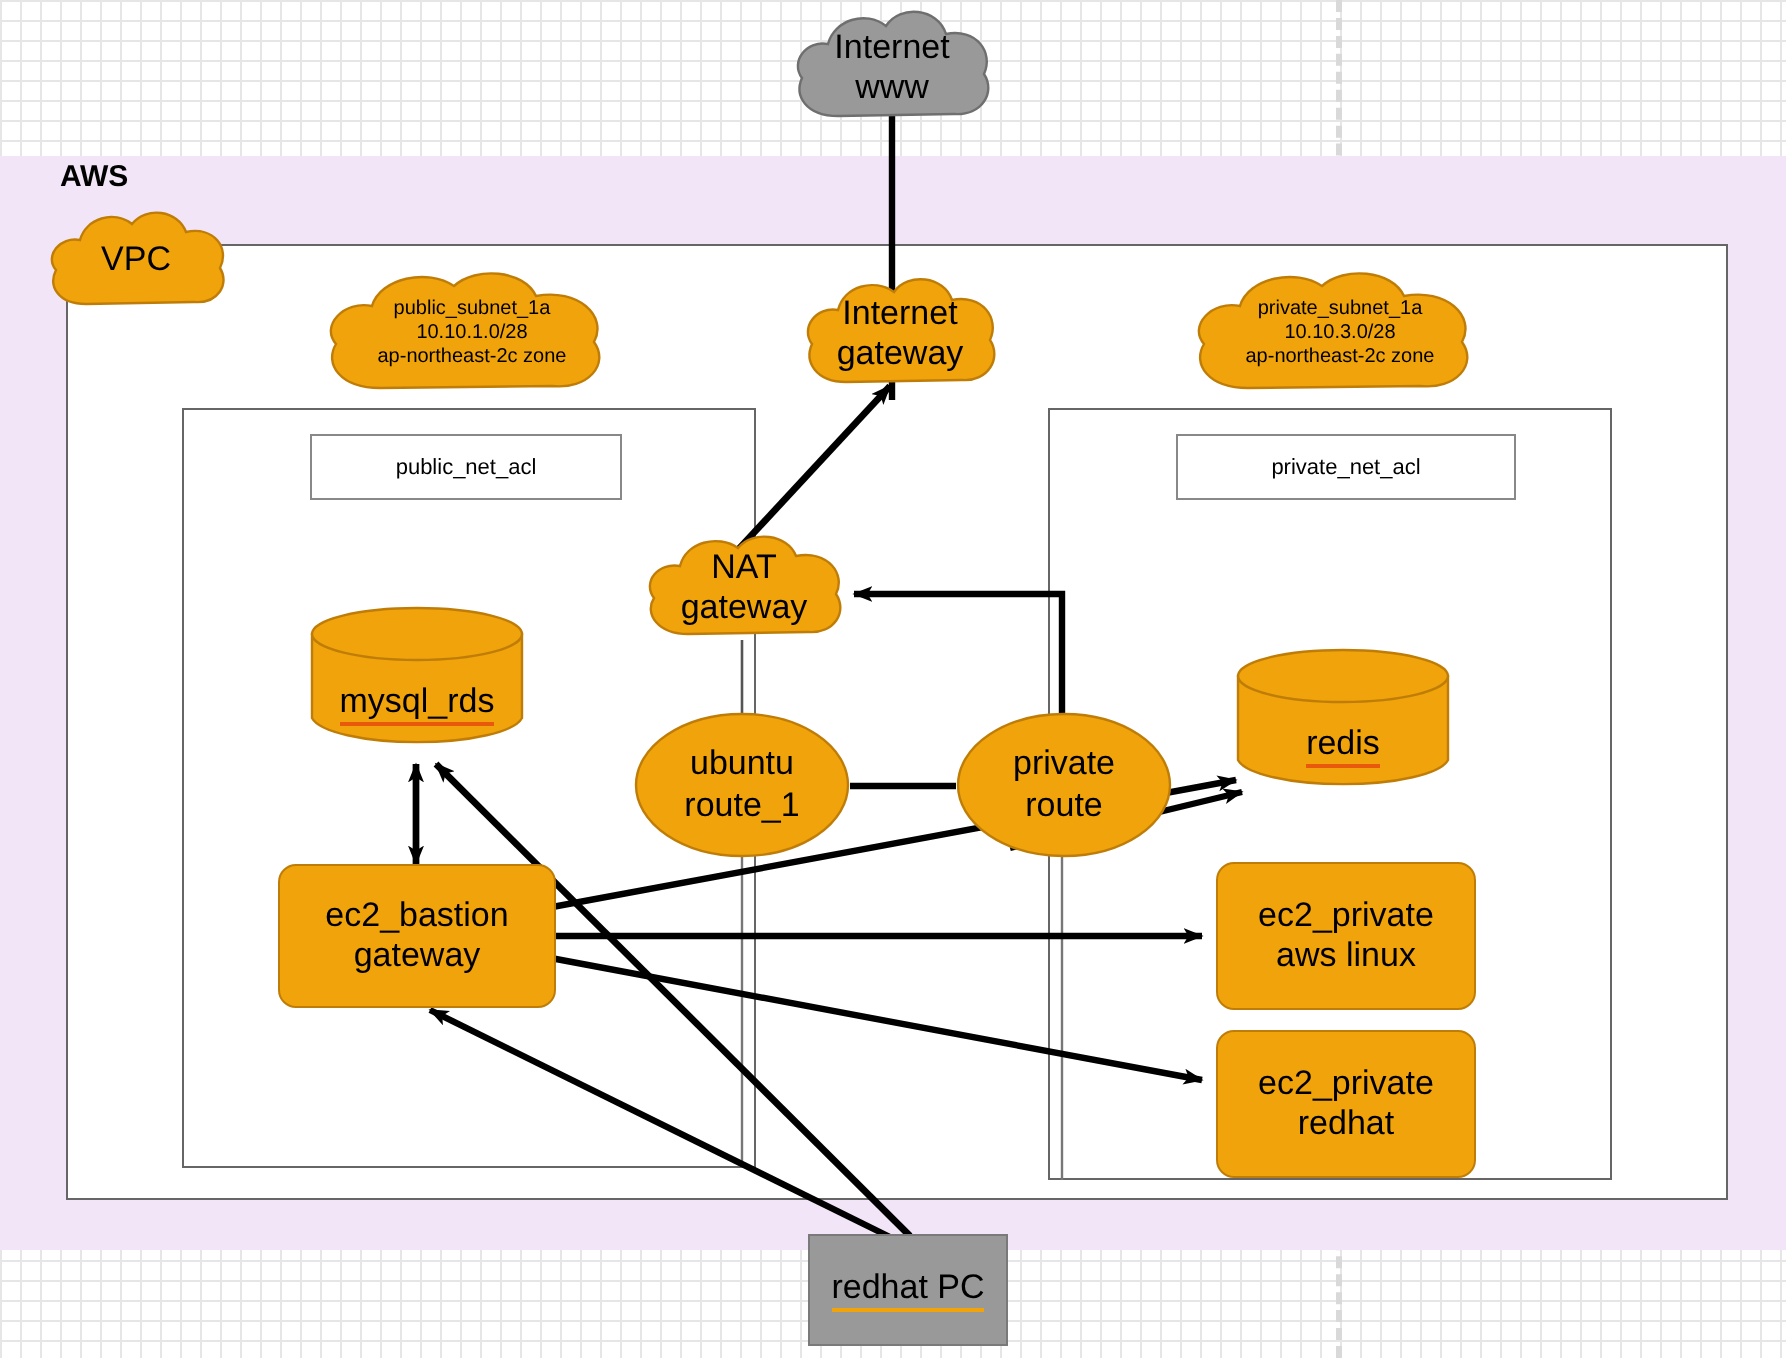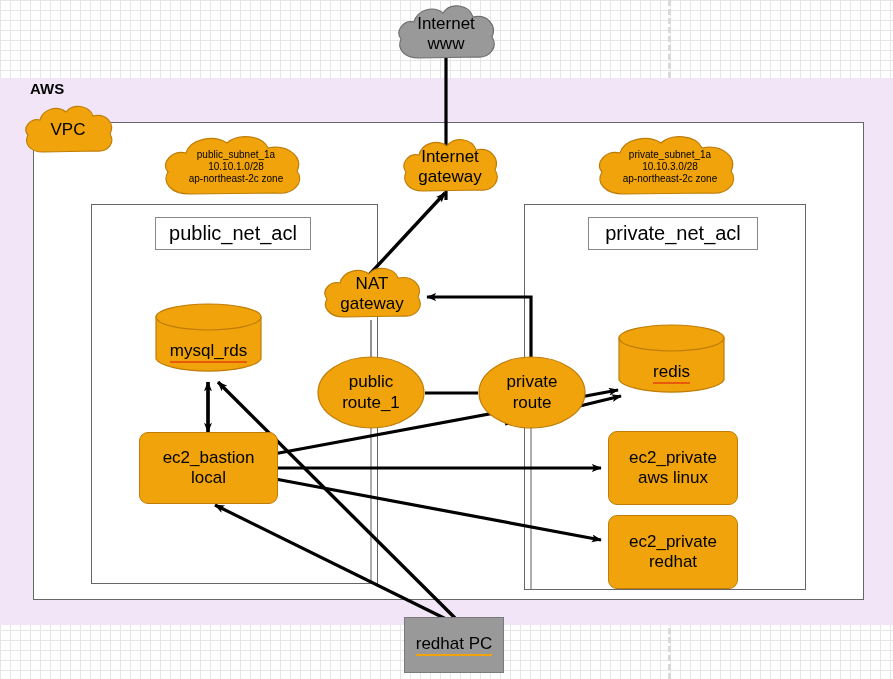--- a/index.html
+++ b/index.html
@@ -35,21 +35,21 @@
     pointer-events:none;white-space:pre-line;
   }
   .aws-region{
     position:absolute;background:#f2e5f7;border:none;
   }
   .aws-title{
     position:absolute;font-weight:bold;font-size:15px;color:#000;
   }
   .plainbox{position:absolute;background:#ffffff;border:1.6px solid #666;box-sizing:border-box;}
   .aclbox{position:absolute;background:#ffffff;border:1.6px solid #888;box-sizing:border-box;
-    display:flex;align-items:center;justify-content:center;font-size:20px;color:#000;}
+    display:flex;align-items:center;justify-content:center;font-size:11px;color:#000;}
   .rect-node{
     position:absolute;background:#f0a30a;border:1.2px solid #bf7d08;border-radius:9px;box-sizing:border-box;
   }
   .gray-node{
     position:absolute;background:#999999;border:1.2px solid #7a7a7a;box-sizing:border-box;
   }
   .txt{font-size:17px;}
   .txt-sm{font-size:10px;}
   .underline-orange{
     border-bottom:2px solid #f0a30a;
@@ -170,21 +170,21 @@
                C58,2 76,4 80,15 C96,12 105,24 100,34 C106,43 99,54 86,53 Z" fill="#f0a30a" stroke="#bf7d08" stroke-width="1.2"></path>
     </svg>
     <div class="lbl txt" style="padding-bottom:4px;">NAT
 gateway</div>
   </div>
 
   <div class="node" style="left:317px;top:356px;width:108px;height:73px;">
     <svg viewBox="0 0 108 73" width="108" height="73">
       <ellipse cx="54" cy="36.5" rx="53" ry="35.5" fill="#f0a30a" stroke="#bf7d08" stroke-width="1.2"></ellipse>
     </svg>
-    <div class="lbl txt">public
+    <div class="lbl txt">ubuntu
 route_1</div>
   </div>
 
   <div class="node" style="left:478px;top:356px;width:108px;height:73px;">
     <svg viewBox="0 0 108 73" width="108" height="73">
       <ellipse cx="54" cy="36.5" rx="53" ry="35.5" fill="#f0a30a" stroke="#bf7d08" stroke-width="1.2"></ellipse>
     </svg>
     <div class="lbl txt">private
 route</div>
   </div>
@@ -204,21 +204,21 @@
       <path d="M1,14 L1,56 A53,14 0 0 0 106,56 L106,14 Z" fill="#f0a30a" stroke="#bf7d08" stroke-width="1.2"></path>
       <ellipse cx="53.5" cy="14" rx="52.5" ry="13" fill="#f0a30a" stroke="#bf7d08" stroke-width="1.2"></ellipse>
     </svg>
     <div class="lbl txt" style="padding-top:14px;">
       <span class="squiggle">redis</span>
     </div>
   </div>
 
   <div class="rect-node" style="left:139px;top:432px;width:139px;height:72px;">
     <div class="lbl txt">ec2_bastion
-local</div>
+gateway</div>
   </div>
 
   <div class="rect-node" style="left:608px;top:431px;width:130px;height:74px;">
     <div class="lbl txt">ec2_private
 aws linux</div>
   </div>
 
   <div class="rect-node" style="left:608px;top:515px;width:130px;height:74px;">
     <div class="lbl txt">ec2_private
 redhat</div>

